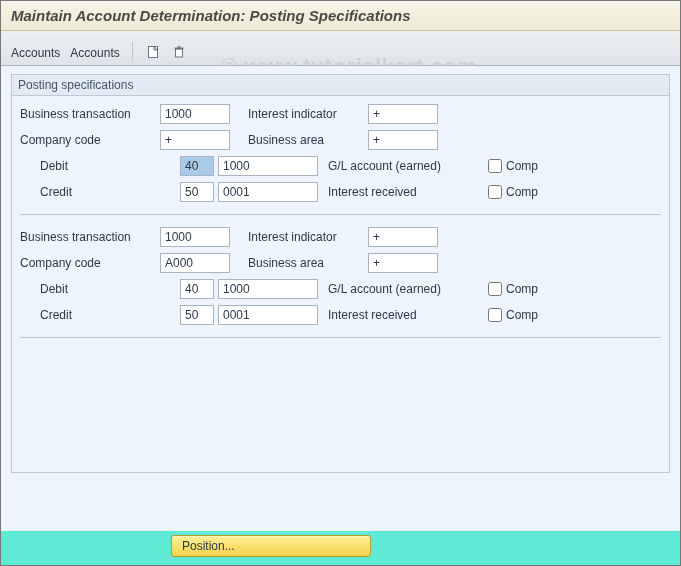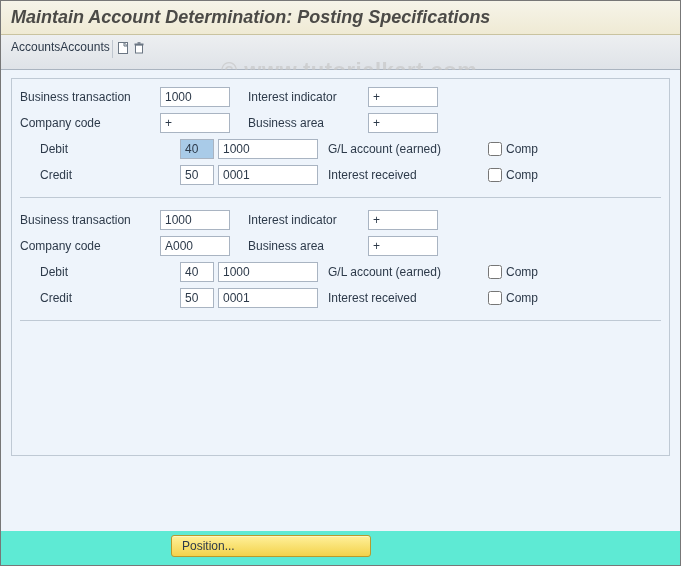--- a/index.html
+++ b/index.html
@@ -20,31 +20,32 @@
     flex-direction: column;
   }
   
   .title-bar {
     background: linear-gradient(#f6f4e9, #efead4);
     border-bottom: 1px solid #c9c3a0;
     padding: 6px 10px 6px 10px;
   }
   .title-bar h1 {
     margin: 0;
-    font-size: 18px;
+    font-size: 15px;
     font-style: italic;
     font-weight: bold;
     color: #4b4a47;
   }
   
   .toolbar {
     background: linear-gradient(#edeff1, #dfe3e8);
     border-bottom: 1px solid #aab4c0;
     display: flex;
-    align-items: flex-start;
+    align-items: flex-end;
+    gap: 10px;
     padding: 5px 10px 5px 10px;
     height: 24px;
   }
   .toolbar .menu-item {
     color: #2d3a4a;
     cursor: pointer;
   }
   .toolbar .sep {
     width: 1px;
     height: 18px;
@@ -221,20 +222,21 @@
     <div class="watermark">
       <span>©</span>
       <span>www</span><span class="wm-dot">.</span><span>tutorialkart</span><span class="wm-dot">.</span><span>com</span>
     </div>
   </div>
 
   <div class="body-area">
 
 
     <div class="group">
+      <div class="group-title">Posting specifications</div>
       <div class="group-body">
 
         <div>
           <div class="row">
             <span class="lbl w1">Business transaction</span>
             <input type="text" class="w-bt" value="1000" style="">
             <span class="lbl w2">Interest indicator</span>
             <input type="text" class="w-ind" value="+" style="">
           </div>
           <div class="row">

